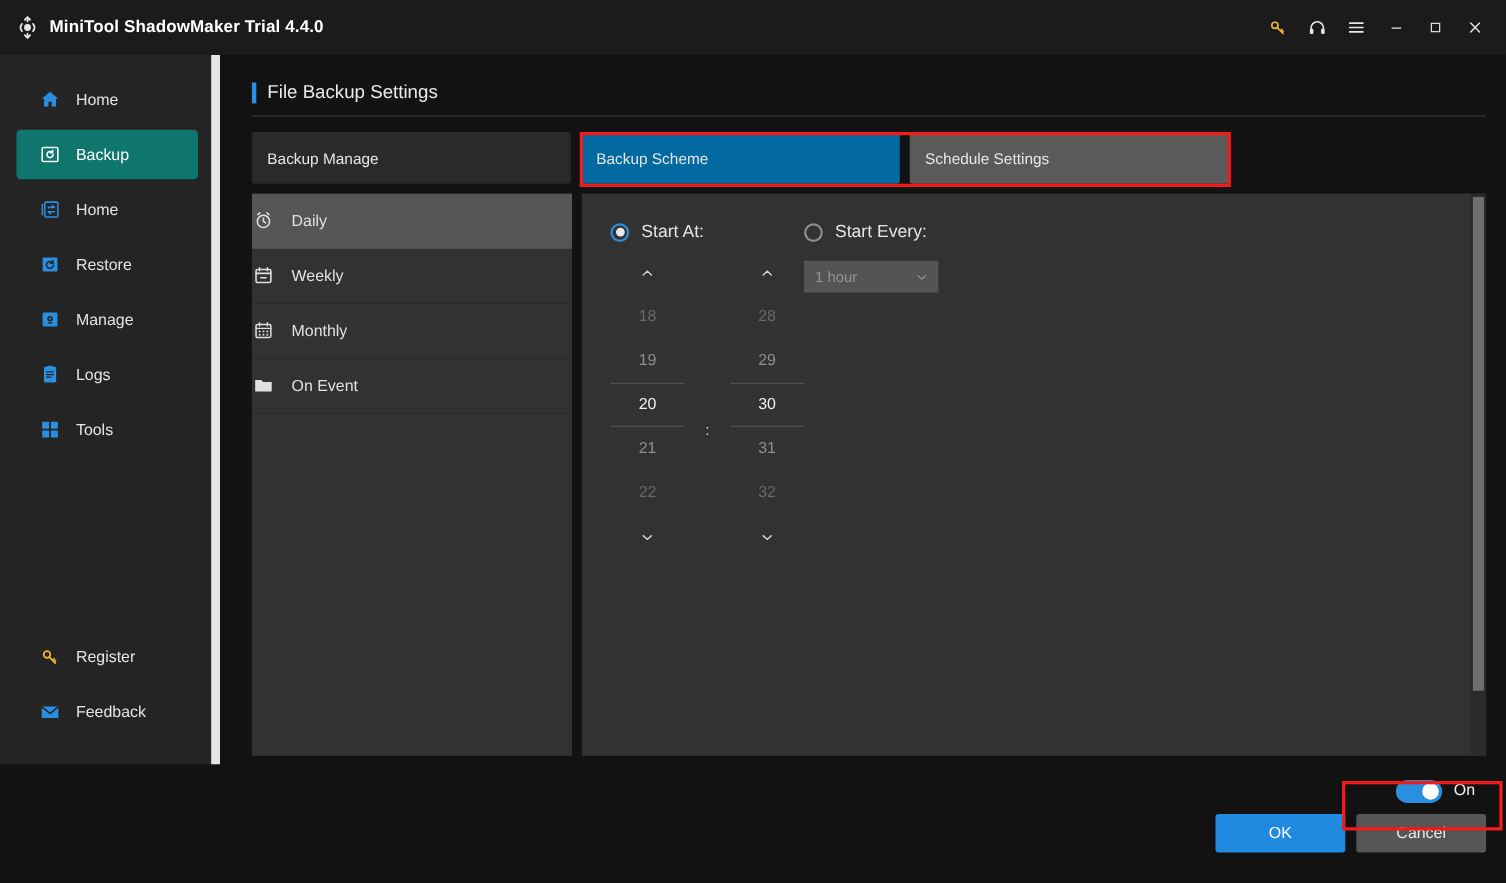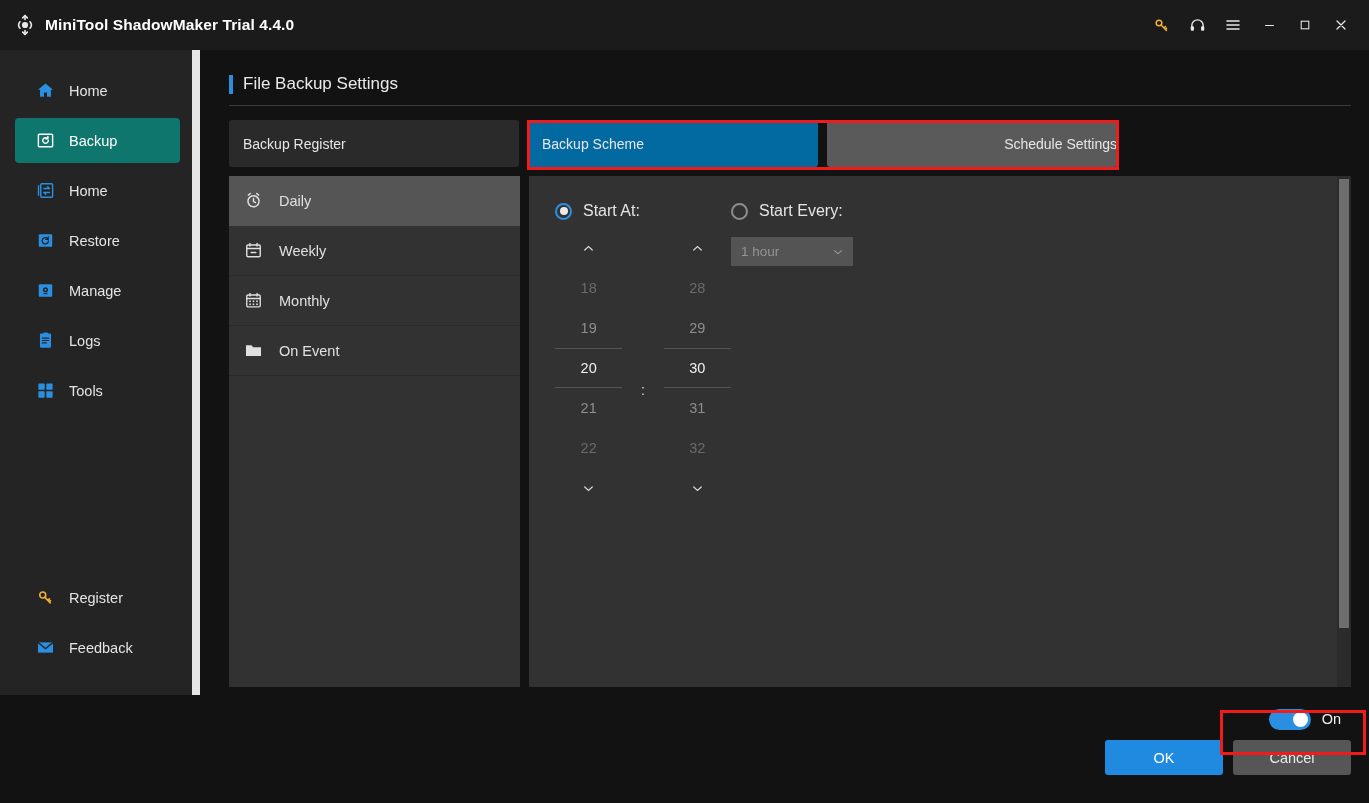--- a/index.html
+++ b/index.html
@@ -87,31 +87,31 @@
   
   .tabs { display: flex; margin-top: 14px; }
   .tab {
     height: 47px; border-radius: 3px;
     display: flex; align-items: center;
     padding-left: 14px; color: #e6e6e6; font-size: 14px;
     cursor: pointer; margin-right: 9px;
   }
   .tab.t1 { width: 290px; background: #2a2a2a; }
   .tab.t2 { width: 290px; background: #0369a1; }
-  .tab.t3 { width: 290px; background: #5a5a5a; margin-right: 0; justify-content: flex-end; }
+  .tab.t3 { width: 290px; background: #5a5a5a; margin-right: 0; }
 
   
   .panes { flex: 1 1 auto; display: flex; margin-top: 9px; min-height: 0; padding-bottom: 8px; }
   .pane-left {
     width: 291px; min-width: 291px; background: #323232;
     margin-right: 9px; overflow: hidden;
   }
   .sched-item {
     height: 50px; display: flex; align-items: center;
-    padding-left: 14px; cursor: pointer;
+    cursor: pointer;
     border-bottom: 1px solid #2a2a2a;
   }
   .sched-item.active { background: #555555; border-bottom-color: #555; }
   .sched-ico {
     width: 20px; height: 20px; margin-right: 16px;
     color: #e0e0e0; display: flex; align-items: center; justify-content: center;
     flex: 0 0 20px;
   }
   .sched-ico svg { display: block; }
   .sched-label { color: #e0e0e0; font-size: 14.5px; }
@@ -380,21 +380,21 @@
       <div class="page-head">
         <div class="page-head-row">
           <span class="accent-bar"></span>
           <span class="page-title">File Backup Settings</span>
         </div>
         <div class="head-rule"></div>
       </div>
 
       <div class="tabs">
         <div class="tab t1">
-          <span>Backup Register</span>
+          <span>Backup Manage</span>
         </div>
         <div class="tab t2">
           <span>Backup Scheme</span>
         </div>
         <div class="tab t3">
           <span>Schedule Settings</span>
         </div>
       </div>
 
       <div class="panes">

